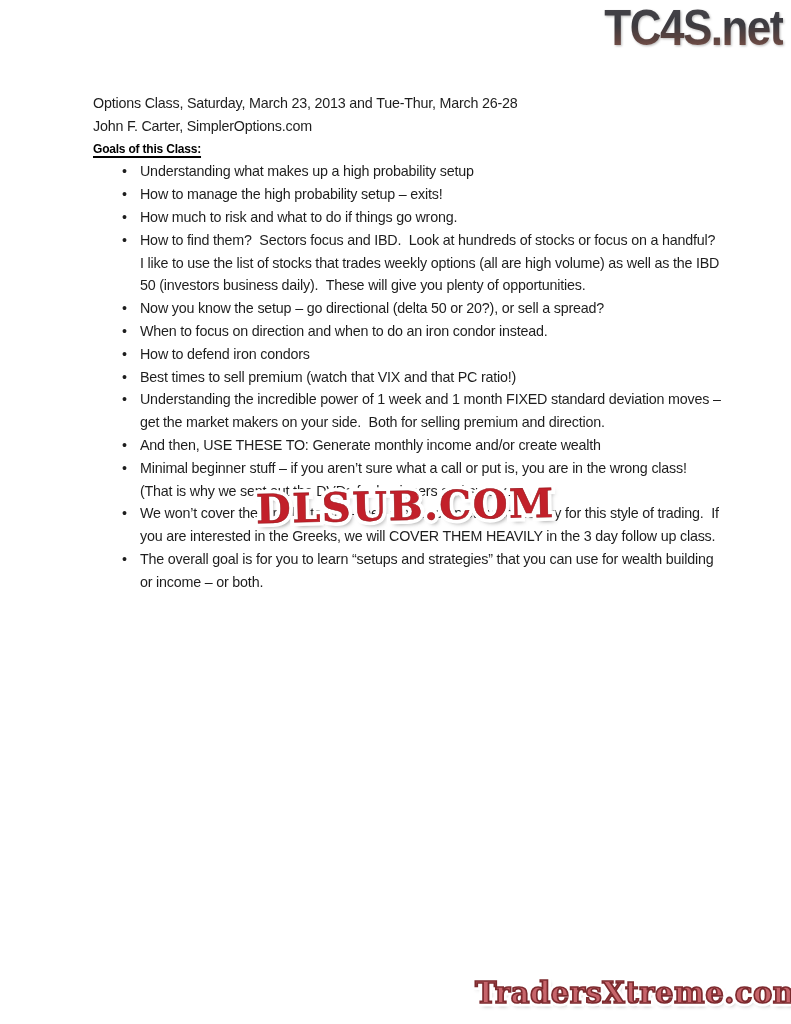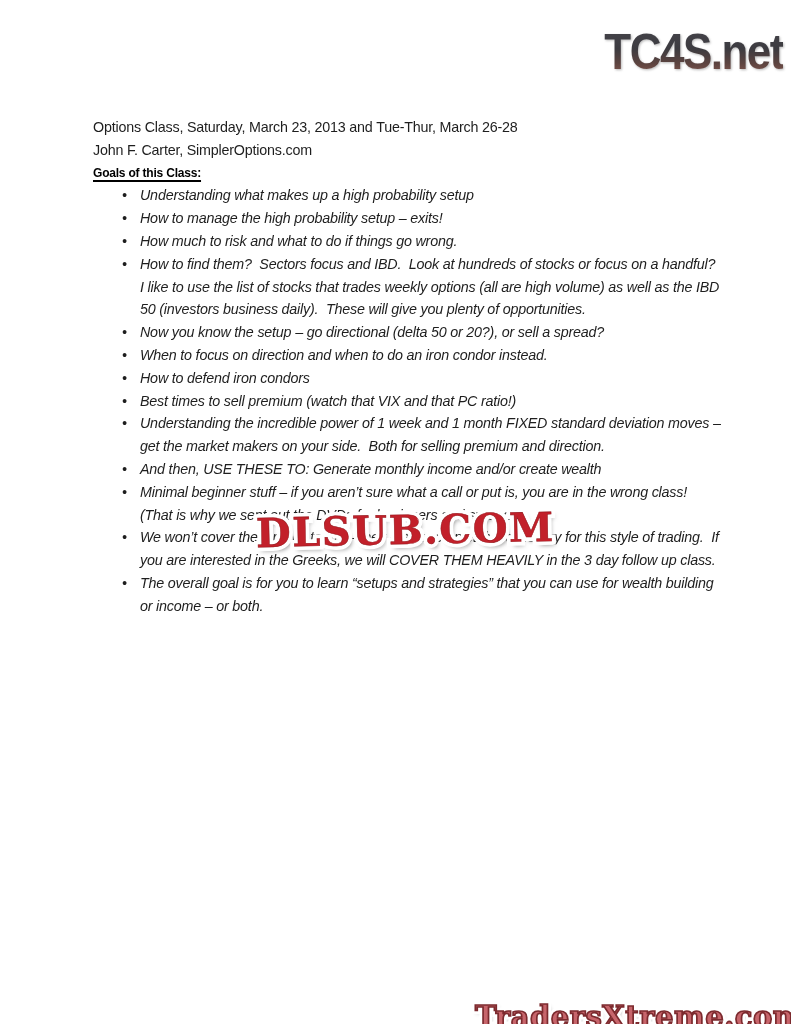--- a/index.html
+++ b/index.html
@@ -1,20 +1,20 @@
 <!DOCTYPE html>
 <html><head>
 <meta charset="utf-8">
 <style>
   html,body{margin:0;padding:0;}
   body{
     width:791px;height:1024px;background:#ffffff;position:relative;overflow:hidden;
     font-family:"Liberation Sans",sans-serif;
   }
-  .page{position:absolute;inset:0;background:#ffffff;margin-top:24px;}
+  .page{position:absolute;inset:0;background:#ffffff;}
 
   
   .tc4s{
     position:absolute;top:4px;right:8px;line-height:1;
     font-family:"Liberation Sans",sans-serif;font-weight:bold;
     font-size:44px;letter-spacing:-1.5px;
     background:linear-gradient(180deg,#46454b 0%,#3c3b40 42%,#5d4440 72%,#8a5a50 100%);
     -webkit-background-clip:text;background-clip:text;color:transparent;
     transform:scaleY(1.12);transform-origin:top right;
     filter:drop-shadow(1px 1px 1px rgba(60,60,60,0.35));
@@ -28,21 +28,21 @@
   .doc p{margin:0;white-space:pre-wrap;}
   .title-line{margin:0 0 12px 0;}
   .author-line{margin:0 0 12px 0;}
   .section-heading{
     font-size:12px;font-weight:bold;color:#000;margin:0 0 13px 0;
     text-decoration:underline;text-underline-offset:3px;text-decoration-thickness:1.5px;
     white-space:pre-wrap;
   }
   .expect-heading{margin-top:36px;margin-bottom:22px;}
   .keynotes-heading{margin-top:41px;margin-bottom:21px;}
-  ul.blist{list-style:none;margin:0;padding:0;font-style:italic;}
+  ul.blist{list-style:none;margin:0;padding:0;}
   ul.blist li{position:relative;padding-left:47px;white-space:pre-wrap;}
   ul.blist li::before{content:"\2022";position:absolute;left:29px;top:0;color:#1e1e1e;}
 
   
   .wm{position:absolute;line-height:1;white-space:nowrap;}
   .wm .layer{display:block;}
   .wm .layer-outline{position:absolute;left:0;top:0;}
   .wm .layer-fill{position:relative;}
 
   .dlsub{

